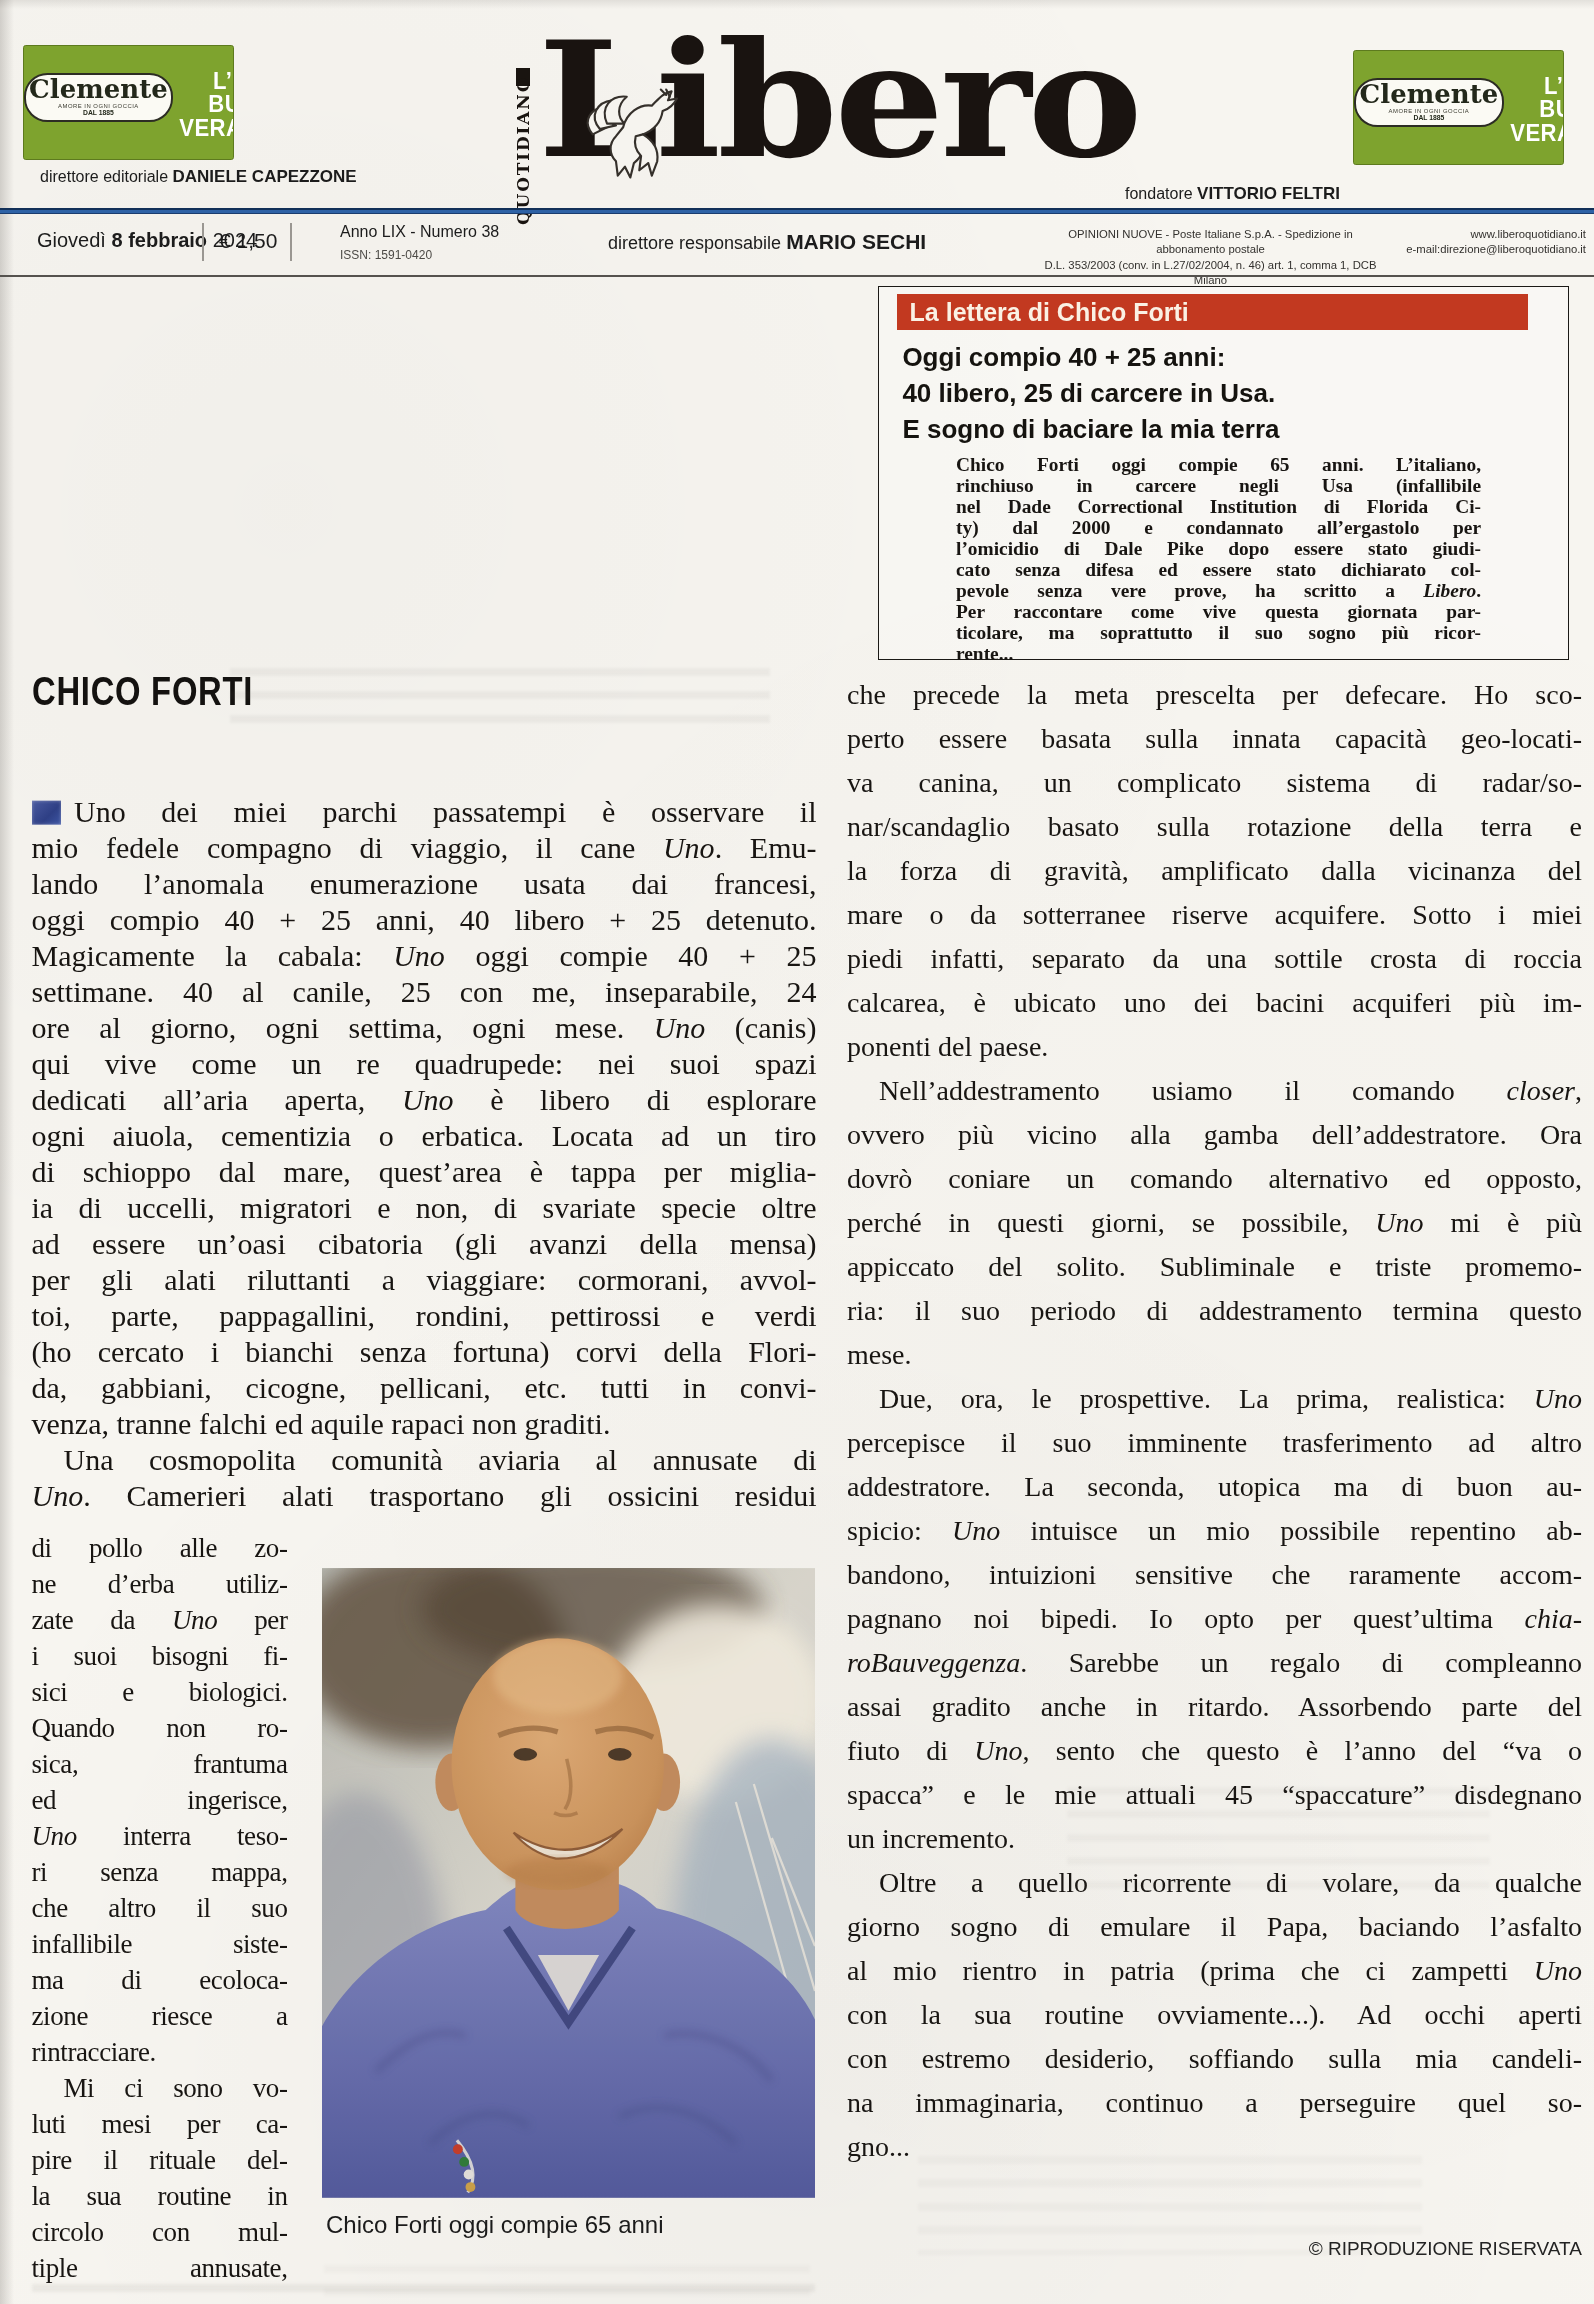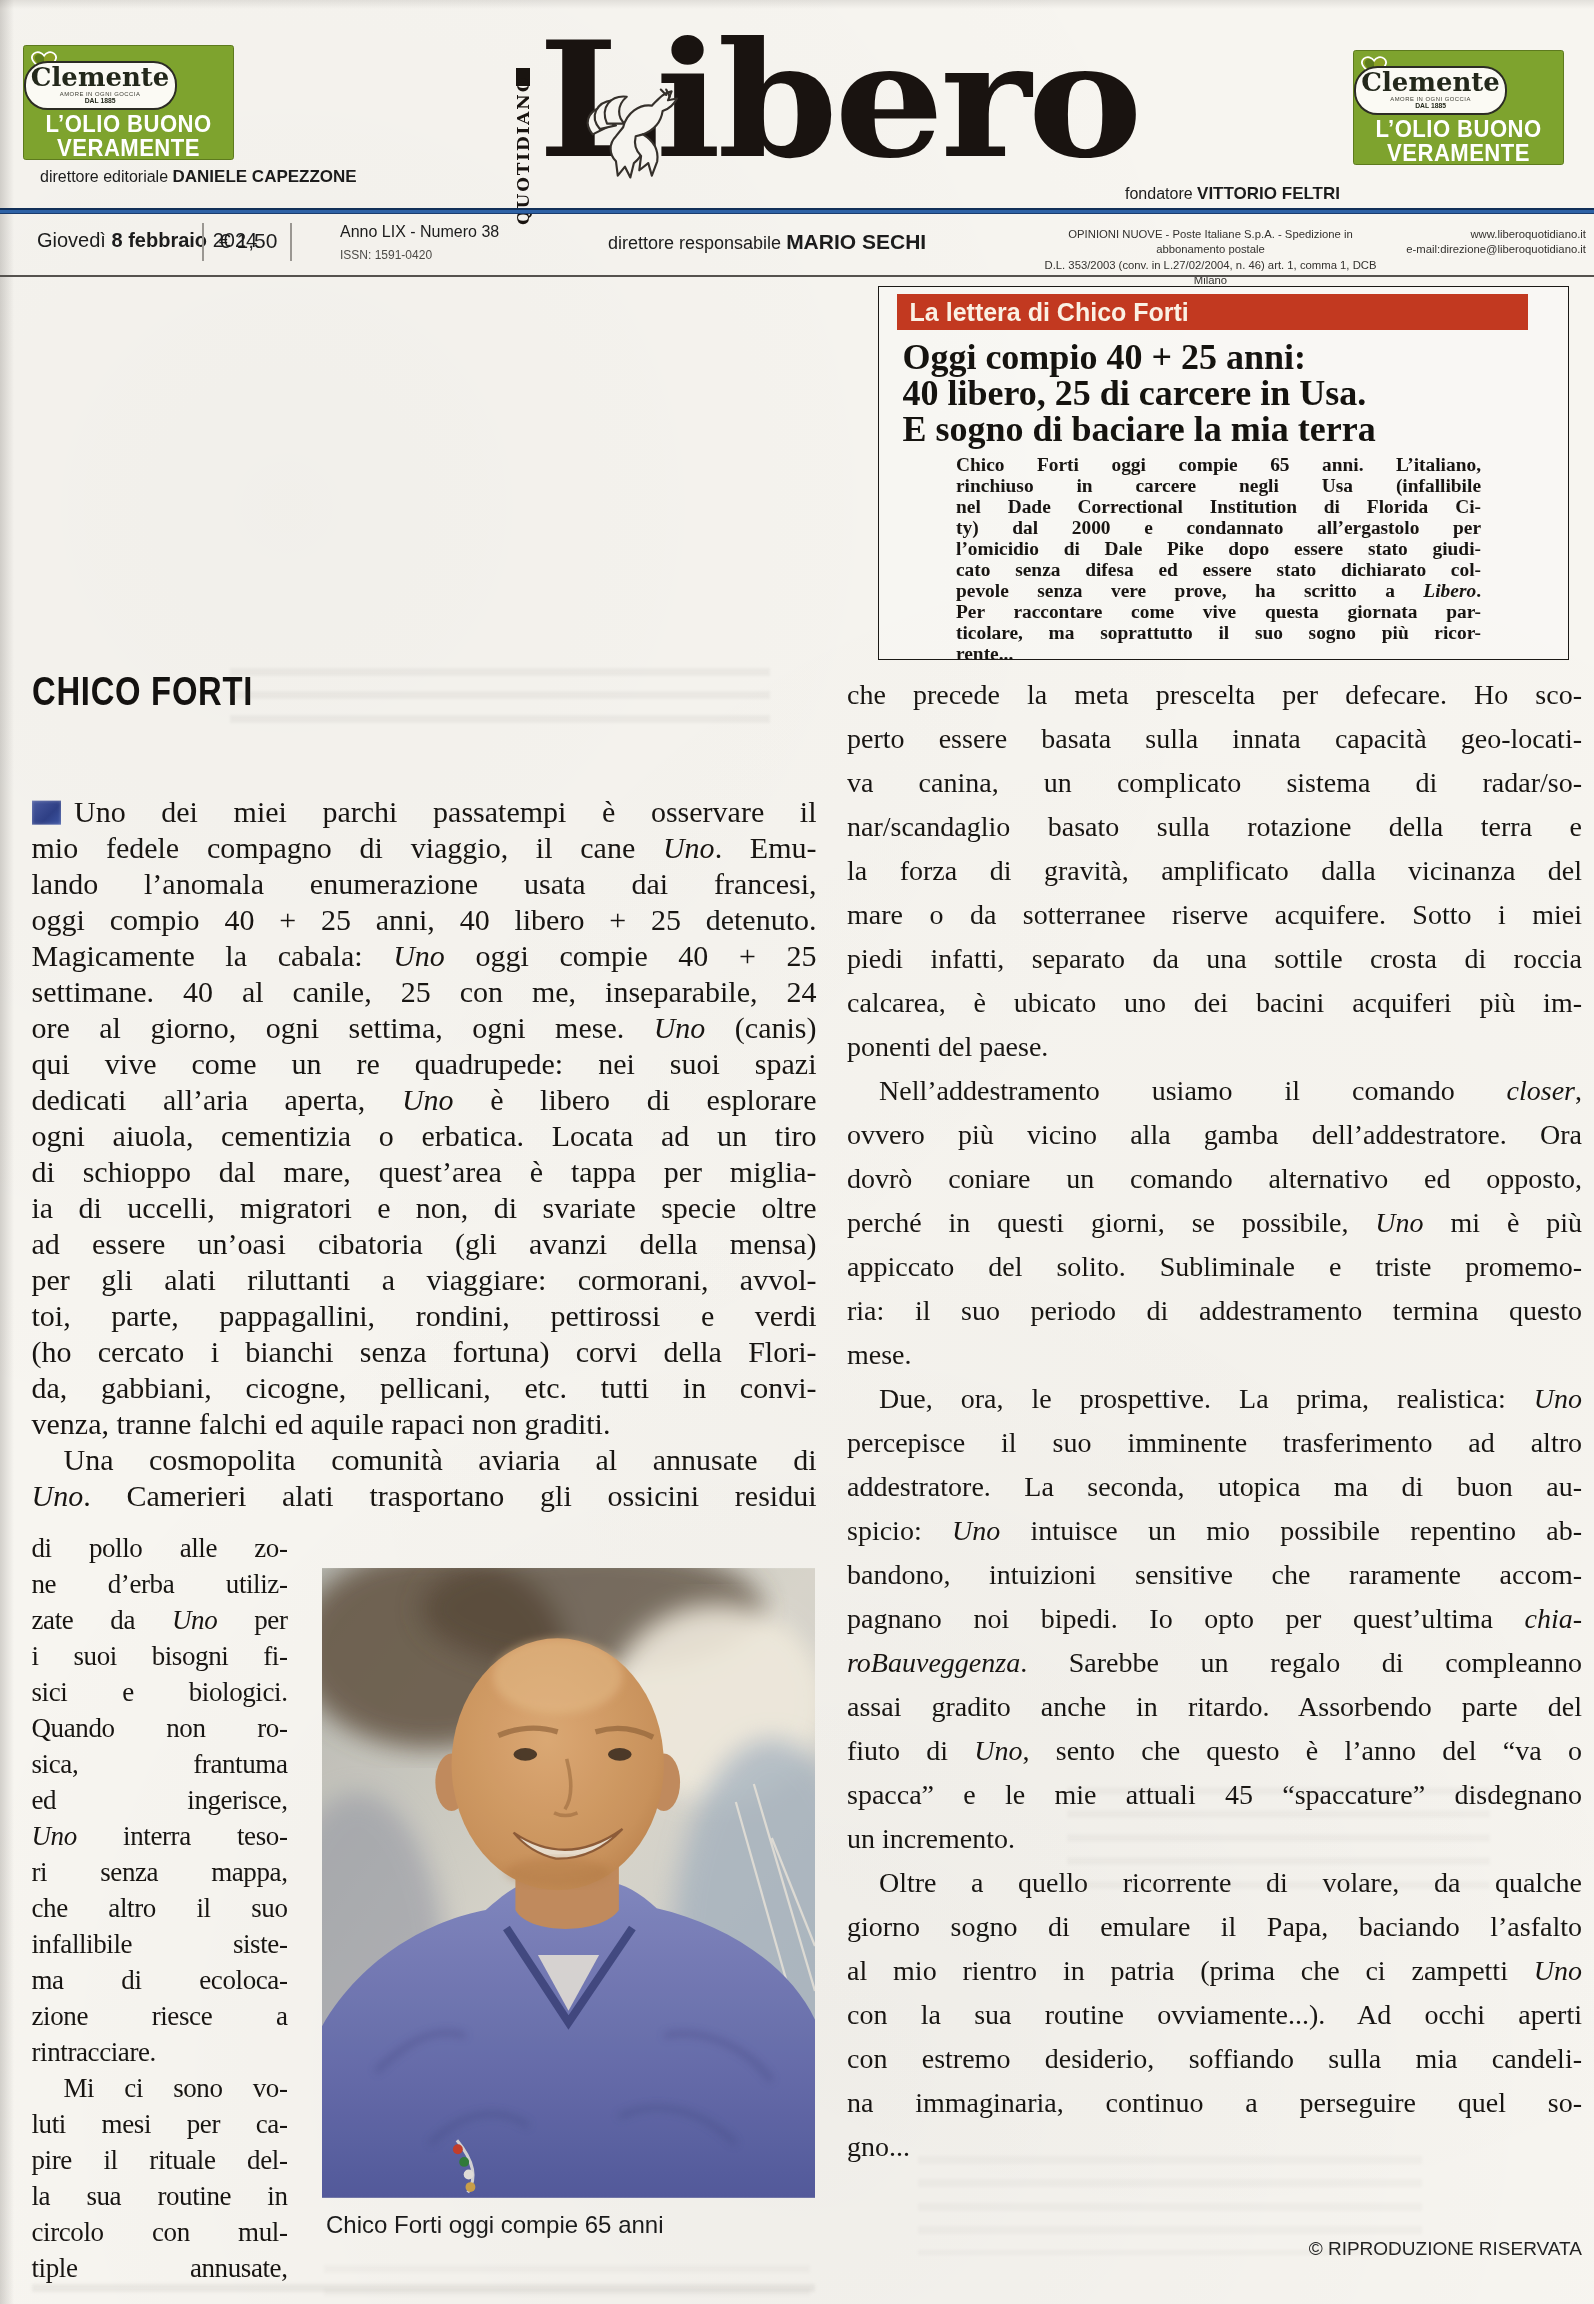--- a/index.html
+++ b/index.html
@@ -9,21 +9,21 @@
       radial-gradient(circle at 18% 22%, rgba(0,0,0,.025), transparent 45%),
       radial-gradient(circle at 75% 60%, rgba(60,50,30,.02), transparent 50%),
       radial-gradient(circle at 50% 90%, rgba(0,0,0,.03), transparent 40%);
     font-family:"Liberation Serif", serif; color:#181512;}
   .abs{position:absolute;}
   .edge-left{left:0;top:0;width:14.4px;height:100%;background:linear-gradient(90deg,rgba(80,75,70,.22),transparent);}
   .edge-top{left:0;top:0;width:100%;height:9px;background:linear-gradient(180deg,rgba(80,75,70,.12),transparent);}
 
   
   .ad{width:209px;height:113px;background:#7ea32e;border:0.9px solid #5d7a1e;border-radius:2.7px;
-      display:flex;flex-direction:column;overflow:hidden;}
+      display:flex;align-items:center;overflow:hidden;}
   .ad .heart{margin-top:3.6px;height:27px;}
   .ad .oval{margin-top:-10.8px;background:#fbfaf4;border:2.7px solid #2c2c24;border-radius:23.4px;
       width:142px;text-align:center;padding:0.9px 3.6px 2.7px 3.6px;}
   .ad .brand{font-family:"DejaVu Serif",serif;font-weight:bold;font-size:26px;line-height:27px;color:#23281b;}
   .ad .tag{font-family:"Liberation Sans",sans-serif;font-size:5.9px;letter-spacing:0.5px;color:#3a3a30;line-height:6.3px;}
   .ad .since{font-family:"Liberation Sans",sans-serif;font-size:6.8px;font-weight:bold;color:#23281b;line-height:8px;}
   .ad .slogan{font-family:"Liberation Sans",sans-serif;font-weight:bold;color:#ffffff;
       font-size:24px;line-height:23.4px;text-align:center;transform:scaleX(.92);letter-spacing:0.5px;margin-top:2.7px;}
 
   
@@ -50,21 +50,21 @@
   .d-issn{left:340px;top:248px;font-size:12px;color:#4c4a46;}
   .d-dir{left:608px;top:230px;font-size:18px;}
   .d-dir b{font-size:21px;}
   .d-postal{left:1035px;top:227px;width:351px;font-size:11.3px;line-height:15.3px;color:#33312e;text-align:center;}
   .d-web{left:1384px;top:227px;width:202px;font-size:11.3px;line-height:15.3px;color:#33312e;text-align:right;}
 
   
   .letterbox{left:878px;top:286px;width:691px;height:374px;border:1.8px solid #1b1916;box-sizing:border-box;background:rgba(255,255,255,.25);}
   .kicker{margin:7.2px 40px 0 18px;height:36px;background:#c23920;display:flex;align-items:center;}
   .kicker span{padding-left:12.6px;font-family:"Liberation Sans",sans-serif;font-weight:bold;font-size:25px;color:#faf1e4;}
-  .lb-headline{margin:9px 23.4px 0 23.4px;font-family:Liberation Serif, serif;font-weight:bold;font-size:36px;line-height:36px;color:#15130f;}
+  .lb-headline{margin:9px 23.4px 0 23.4px;font-family:Liberation Sans, sans-serif;font-weight:bold;font-size:26px;line-height:36px;color:#15130f;}
   .lb-headline .tline{text-align:left;text-align-last:left;}
   .lb-intro{margin:7.2px 87px 0 77px;font-weight:bold;font-size:19.4px;line-height:21px;color:#181512;}
 
   
   .art-title{left:31.5px;top:668px;font-family:"Liberation Sans",sans-serif;font-weight:bold;font-size:41px;
       letter-spacing:0.9px;color:#141210;transform:scaleX(.80);transform-origin:left top;white-space:nowrap;}
   .col-wide{left:31.5px;top:794px;width:785px;font-size:30px;line-height:36px;}
   .col-narrow{left:31.5px;top:1530px;width:256px;font-size:27px;line-height:36px;letter-spacing:-0.4px;}
   .col-right{left:847px;top:673px;width:735px;font-size:28px;line-height:44px;}
   .tline{text-align:justify;text-align-last:justify;text-justify:inter-word;}

